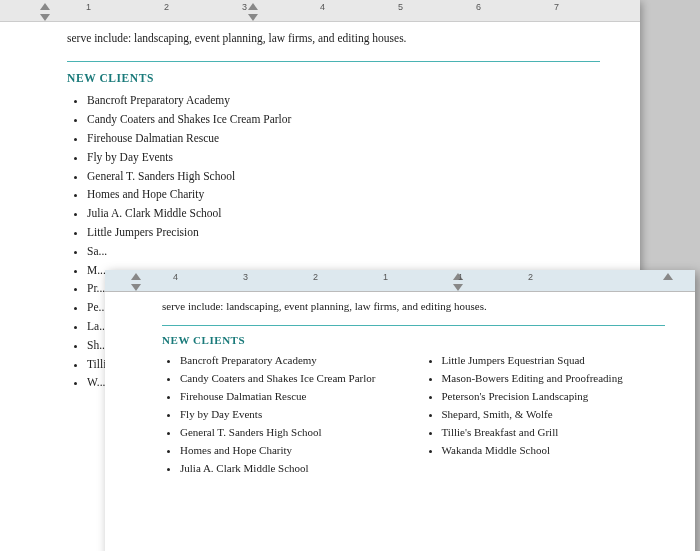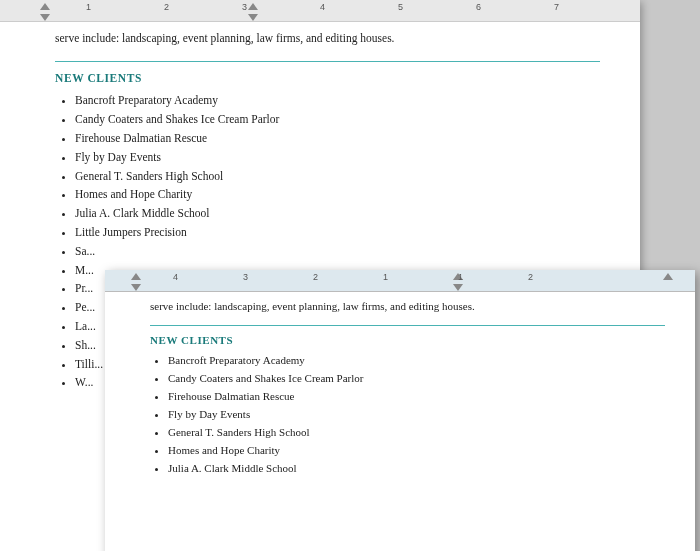--- a/index.html
+++ b/index.html
@@ -54,20 +54,21 @@
       height: 0;
       border-left: 5px solid transparent;
       border-right: 5px solid transparent;
       border-top: 7px solid #888;
       position: absolute;
       top: 11px;
     }
 
     .doc-content {
       padding: 8px 40px 20px 55px;
+      margin-left: 12px;
     }
 
     .intro-text {
       font-size: 11.5px;
       color: #222;
       margin-bottom: 14px;
       line-height: 1.5;
     }
 
     .section-divider {
@@ -242,15 +243,23 @@
     <div class="two-col">
       <ul class="col-list">
         <li>Bancroft Preparatory Academy</li>
         <li>Candy Coaters and Shakes Ice Cream Parlor</li>
         <li>Firehouse Dalmatian Rescue</li>
         <li>Fly by Day Events</li>
         <li>General T. Sanders High School</li>
         <li>Homes and Hope Charity</li>
         <li>Julia A. Clark Middle School</li>
       </ul>
+      <ul class="col-list">
+        <li>Little Jumpers Equestrian Squad</li>
+        <li>Mason-Bowers Editing and Proofreading</li>
+        <li>Peterson's Precision Landscaping</li>
+        <li>Shepard, Smith, &amp; Wolfe</li>
+        <li>Tillie's Breakfast and Grill</li>
+        <li>Wakanda Middle School</li>
+      </ul>
     </div>
   </div>
 </div>
 
 </body></html>

